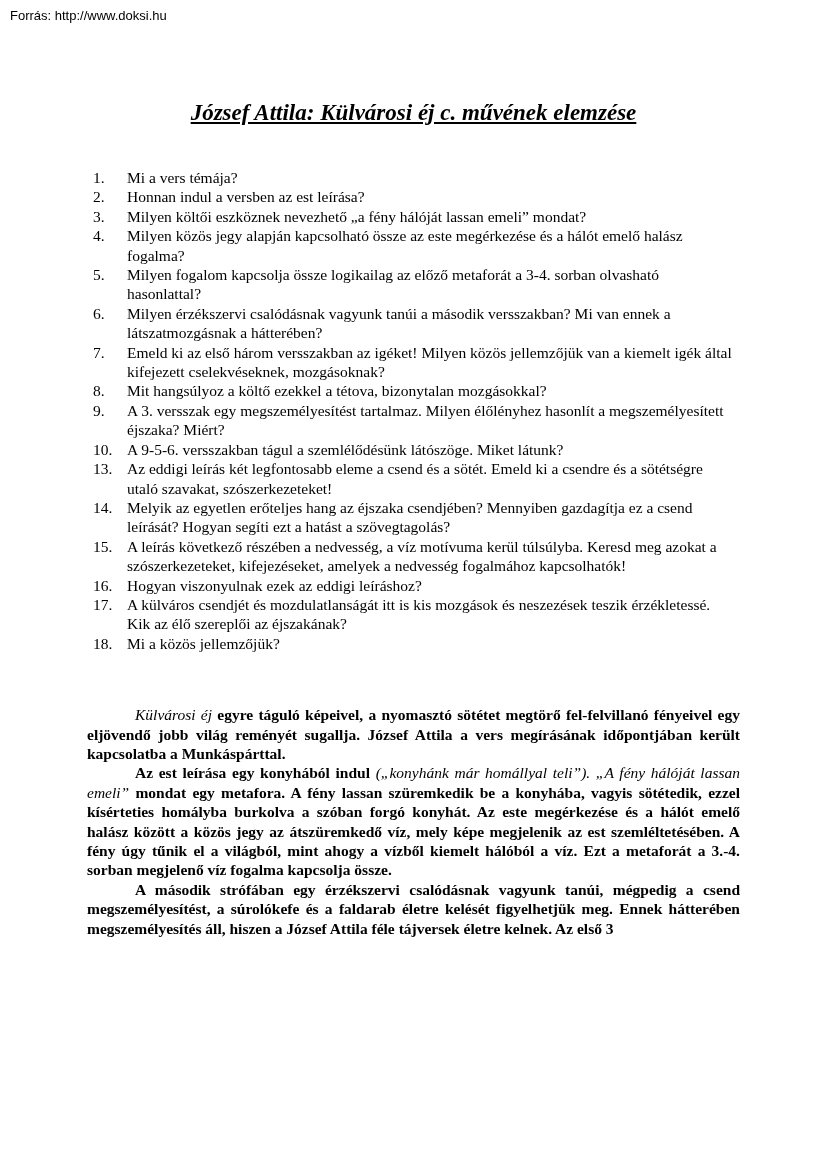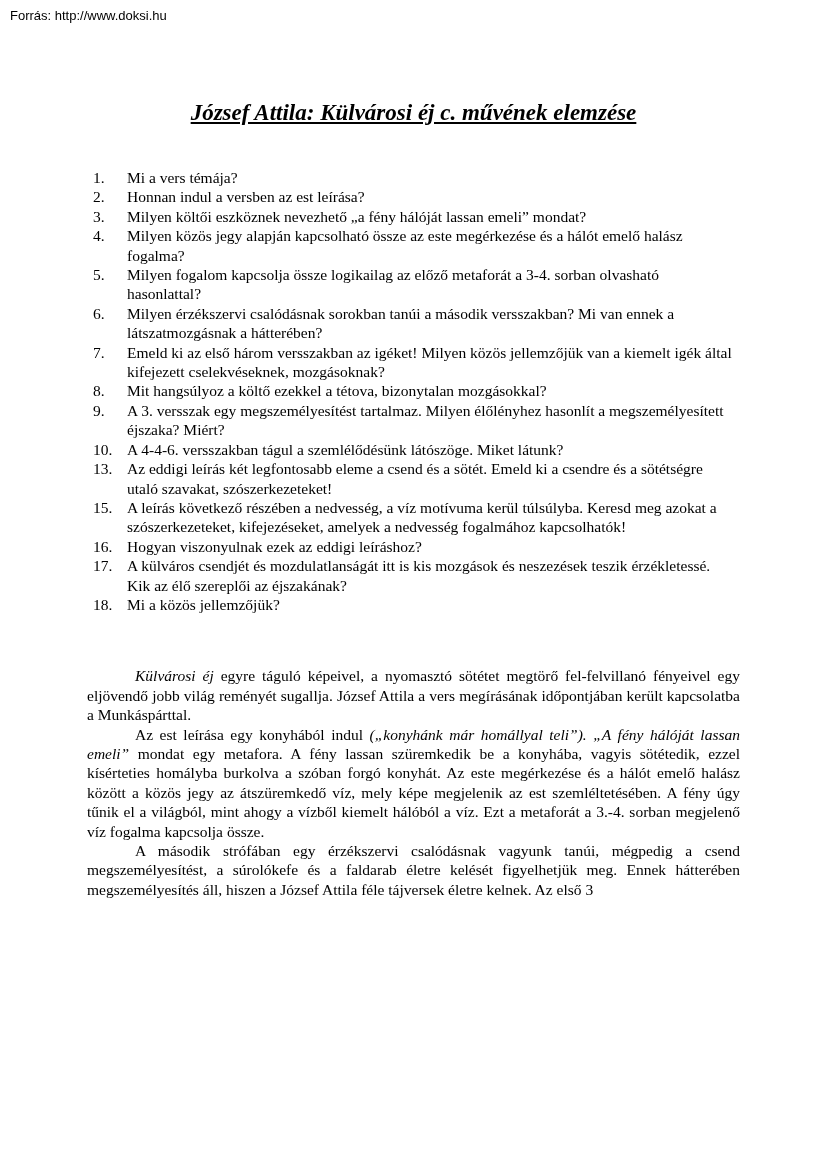--- a/index.html
+++ b/index.html
@@ -60,21 +60,21 @@
   .essay {
     margin-top: 52px;
   }
   .essay p {
     margin: 0;
     font-size: 15.5px;
     line-height: 19.4px;
     text-align: justify;
     text-indent: 48px;
   }
-  .seg-normal { font-style: normal; font-weight: normal; }
+  .seg-normal { font-style: normal; font-weight: bold; }
   .seg-italic { font-style: italic; }
   .seg-bold-italic { font-style: italic; font-weight: normal; }
 </style>
 </head>
 <body>
 
 <div class="page">
   <div class="source-line">Forrás: http://www.doksi.hu</div>
 
   <div class="content">
@@ -96,41 +96,45 @@
         <div class="q-item">
           <span class="q-num">4.</span>
           <span class="q-text">Milyen közös jegy alapján kapcsolható össze az este megérkezése és a hálót emelő halász fogalma?</span>
         </div>
         <div class="q-item">
           <span class="q-num">5.</span>
           <span class="q-text">Milyen fogalom kapcsolja össze logikailag az előző metaforát a 3-4. sorban olvasható hasonlattal?</span>
         </div>
         <div class="q-item">
           <span class="q-num">6.</span>
-          <span class="q-text">Milyen érzékszervi csalódásnak sorokban tanúi a második versszakban? Mi van ennek a látszatmozgásnak a hátterében?</span>
+          <span class="q-text">Milyen érzékszervi csalódásnak vagyunk tanúi a második versszakban? Mi van ennek a látszatmozgásnak a hátterében?</span>
         </div>
         <div class="q-item">
           <span class="q-num">7.</span>
           <span class="q-text">Emeld ki az első három versszakban az igéket! Milyen közös jellemzőjük van a kiemelt igék által kifejezett cselekvéseknek, mozgásoknak?</span>
         </div>
         <div class="q-item">
           <span class="q-num">8.</span>
           <span class="q-text">Mit hangsúlyoz a költő ezekkel a tétova, bizonytalan mozgásokkal?</span>
         </div>
         <div class="q-item">
           <span class="q-num">9.</span>
           <span class="q-text">A 3. versszak egy megszemélyesítést tartalmaz. Milyen élőlényhez hasonlít a megszemélyesített éjszaka? Miért?</span>
         </div>
         <div class="q-item">
           <span class="q-num">10.</span>
-          <span class="q-text">A 4-4-6. versszakban tágul a szemlélődésünk látószöge. Miket látunk?</span>
+          <span class="q-text">A 9-5-6. versszakban tágul a szemlélődésünk látószöge. Miket látunk?</span>
         </div>
         <div class="q-item">
           <span class="q-num">13.</span>
           <span class="q-text">Az eddigi leírás két legfontosabb eleme a csend és a sötét. Emeld ki a csendre és a sötétségre utaló szavakat, szószerkezeteket!</span>
+        </div>
+        <div class="q-item">
+          <span class="q-num">14.</span>
+          <span class="q-text">Melyik az egyetlen erőteljes hang az éjszaka csendjében? Mennyiben gazdagítja ez a csend leírását?  Hogyan segíti ezt a hatást a szövegtagolás?</span>
         </div>
         <div class="q-item">
           <span class="q-num">15.</span>
           <span class="q-text">A leírás következő részében a nedvesség, a víz motívuma kerül túlsúlyba. Keresd meg azokat a szószerkezeteket, kifejezéseket, amelyek a nedvesség fogalmához kapcsolhatók!</span>
         </div>
         <div class="q-item">
           <span class="q-num">16.</span>
           <span class="q-text">Hogyan viszonyulnak ezek az eddigi leíráshoz?</span>
         </div>
         <div class="q-item">

